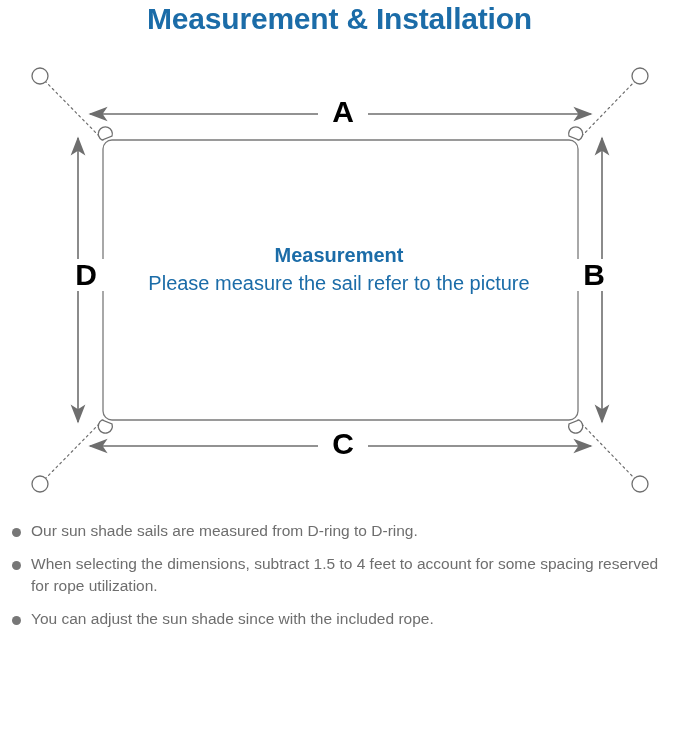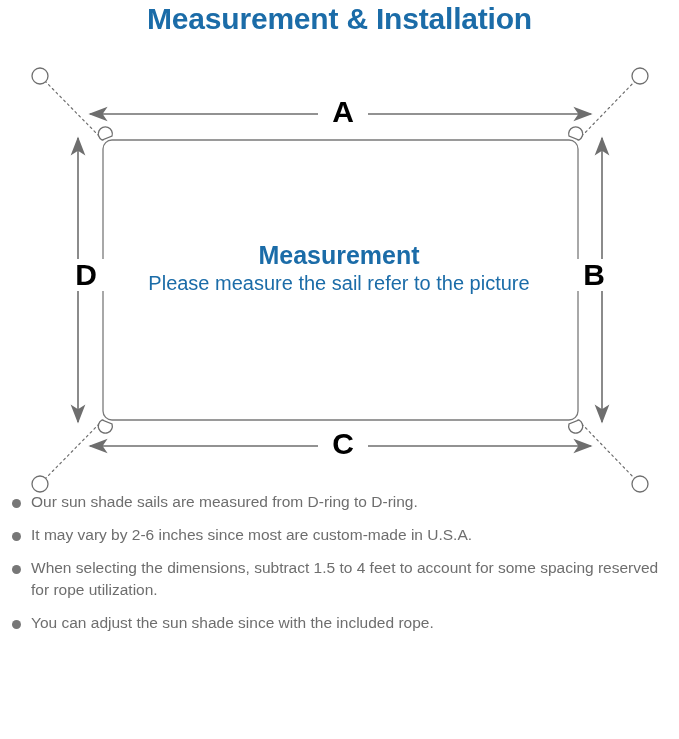--- a/index.html
+++ b/index.html
@@ -57,36 +57,36 @@
   #label-B { left: 572px; top: 211px; width: 32px; }
 
   .center-block {
     position: absolute;
     left: 139px;
     top: 192px;
     width: 400px;
     text-align: center;
   }
   .center-title {
-    font-size: 25px;
+    font-size: 20px;
     font-weight: bold;
     color: #1b6ca8;
     line-height: 30px;
   }
   .center-sub {
     font-size: 20px;
     color: #1b6ca8;
     line-height: 22px;
     margin-top: 2px;
   }
 
   #notes {
     position: absolute;
     left: 0;
-    top: 491px;
+    top: 520px;
     width: 679px;
   }
   .note-row {
     position: relative;
     padding-left: 31px;
     padding-right: 4px;
     margin-bottom: 11px;
     min-height: 22px;
   }
   .note-bullet {
@@ -160,24 +160,20 @@
     </div>
   </div>
 
   <div id="notes">
     <div class="note-row">
       <span class="note-bullet"></span>
       <span class="note-text">Our sun shade sails are measured from D-ring to D-ring.</span>
     </div>
     <div class="note-row">
       <span class="note-bullet"></span>
-      <span class="note-text">It may vary by 2-6 inches since most are custom-made in U.S.A.</span>
-    </div>
-    <div class="note-row">
-      <span class="note-bullet"></span>
       <span class="note-text">When selecting the dimensions, subtract 1.5 to 4 feet to account for some spacing reserved for rope utilization.</span>
     </div>
     <div class="note-row">
       <span class="note-bullet"></span>
       <span class="note-text">You can adjust the sun shade since with the included rope.</span>
     </div>
   </div>
 
 </div>
 

